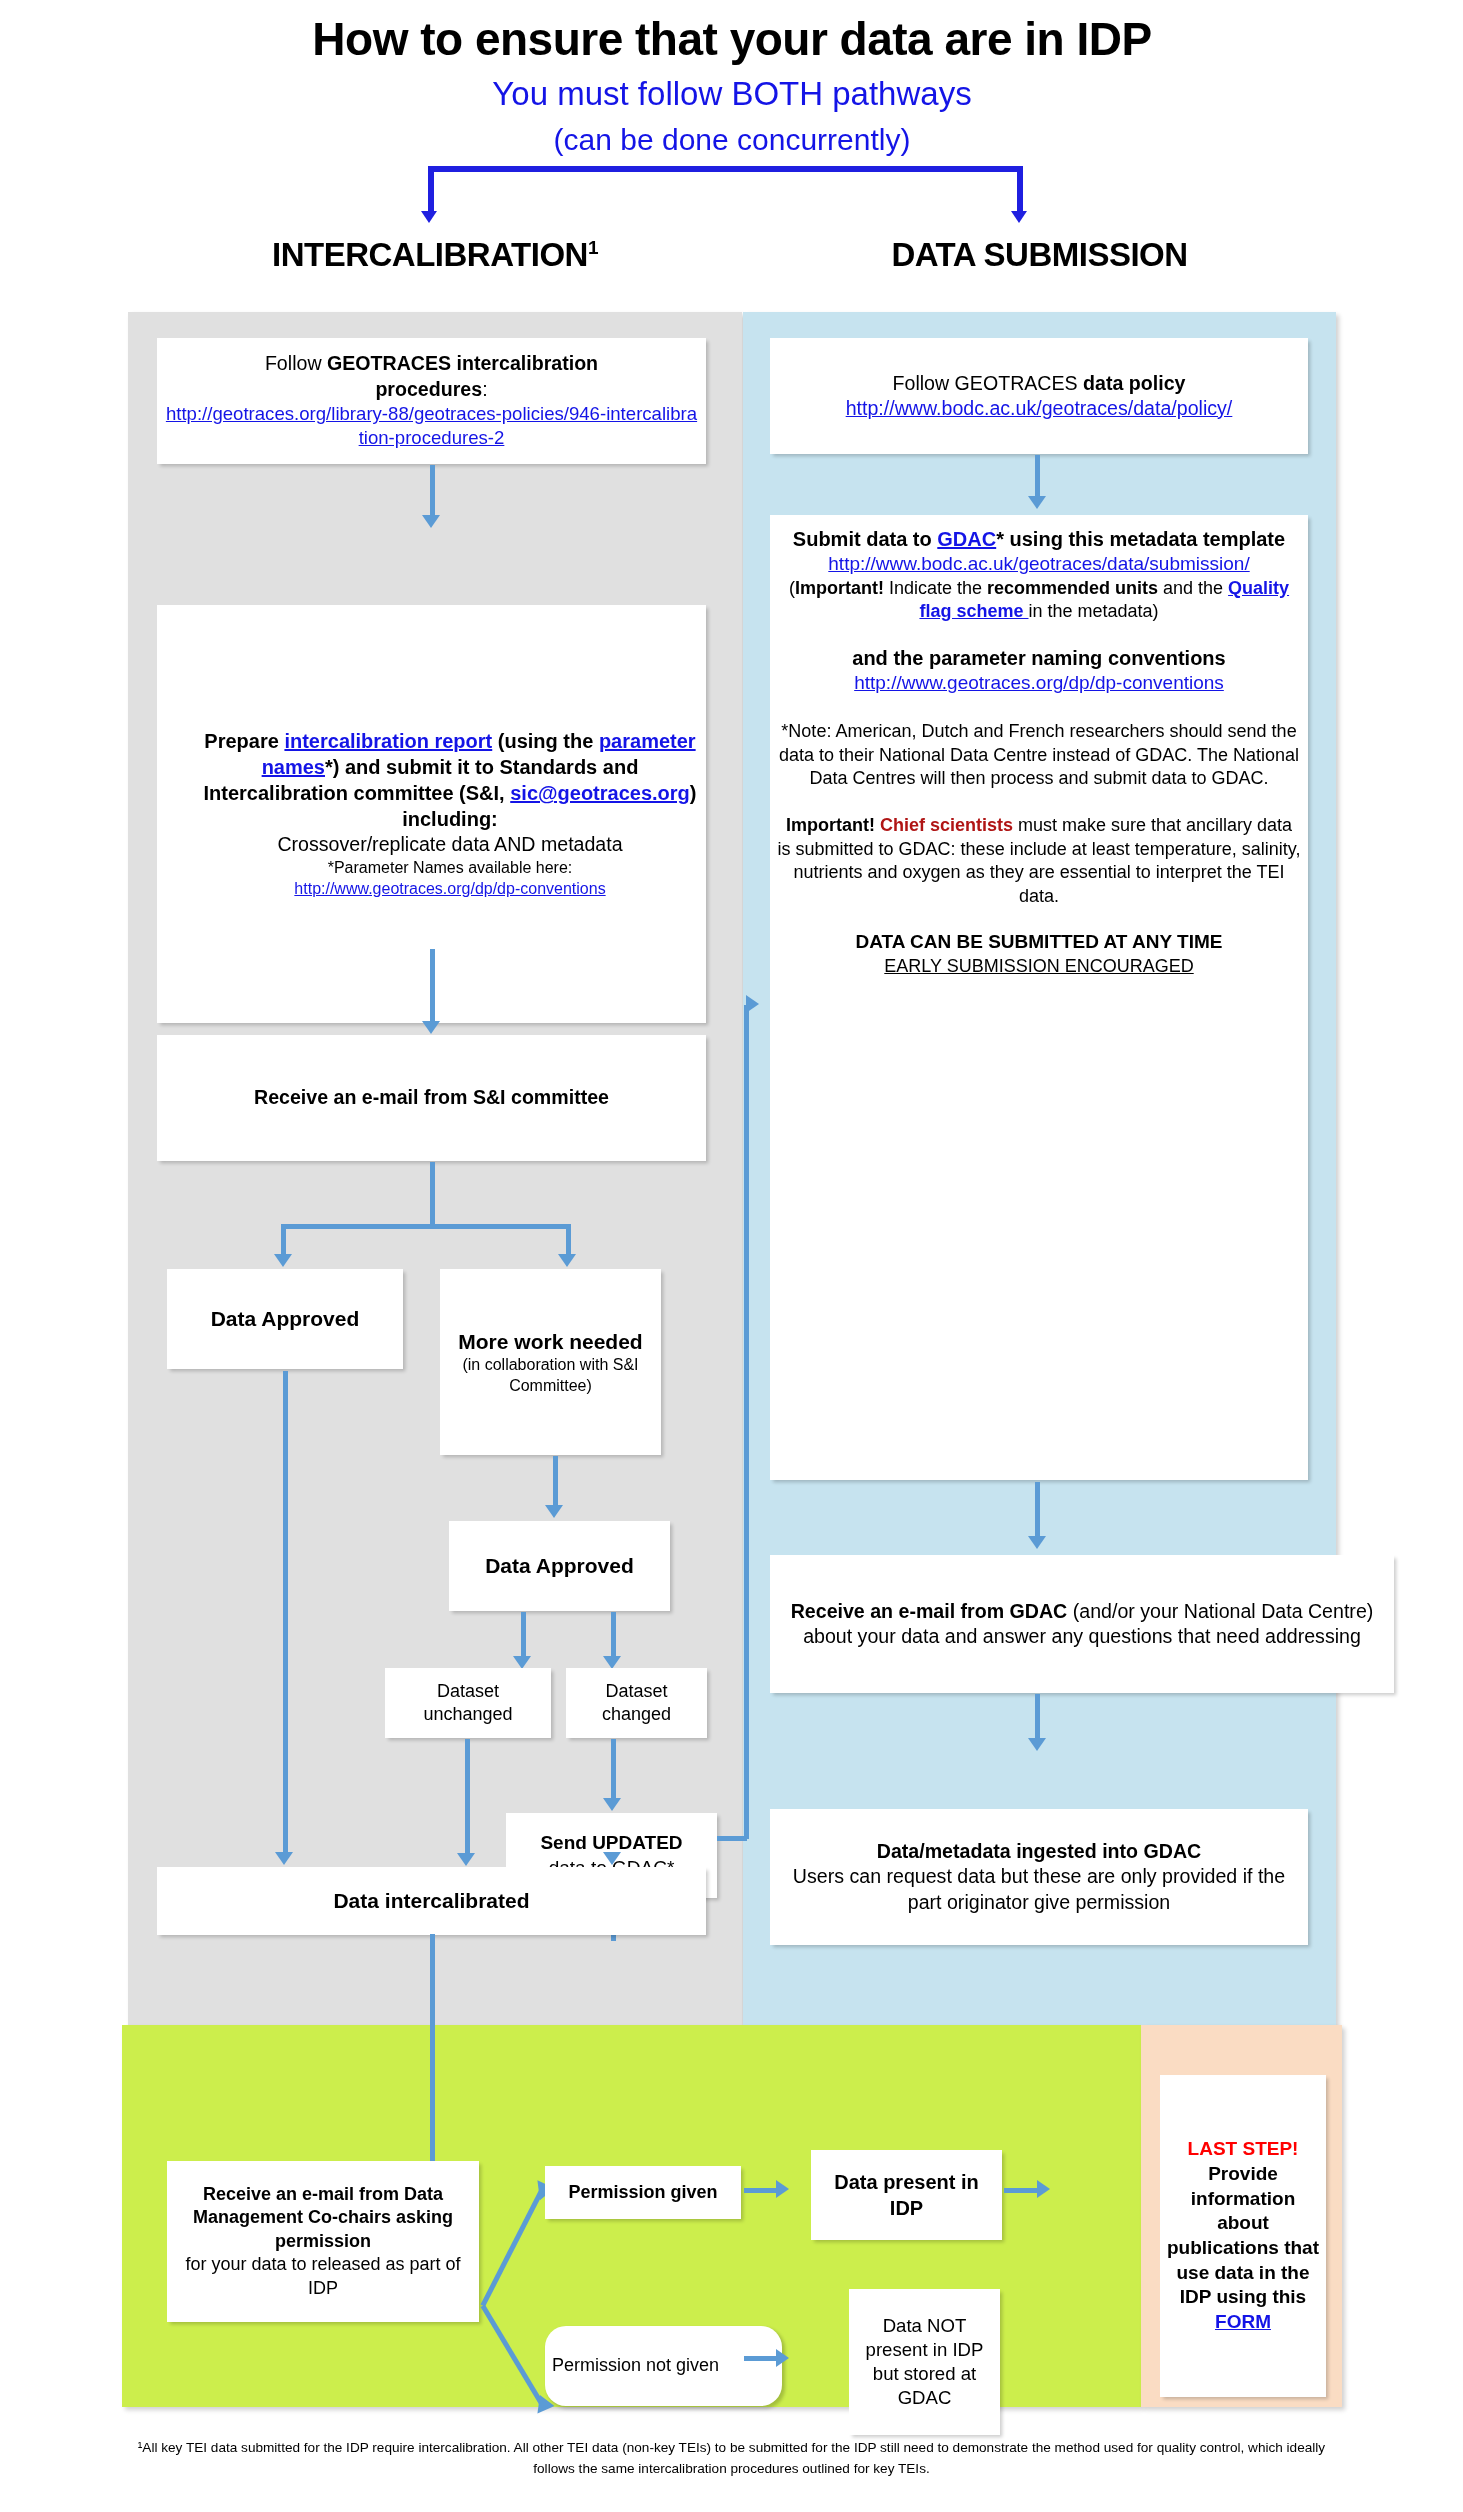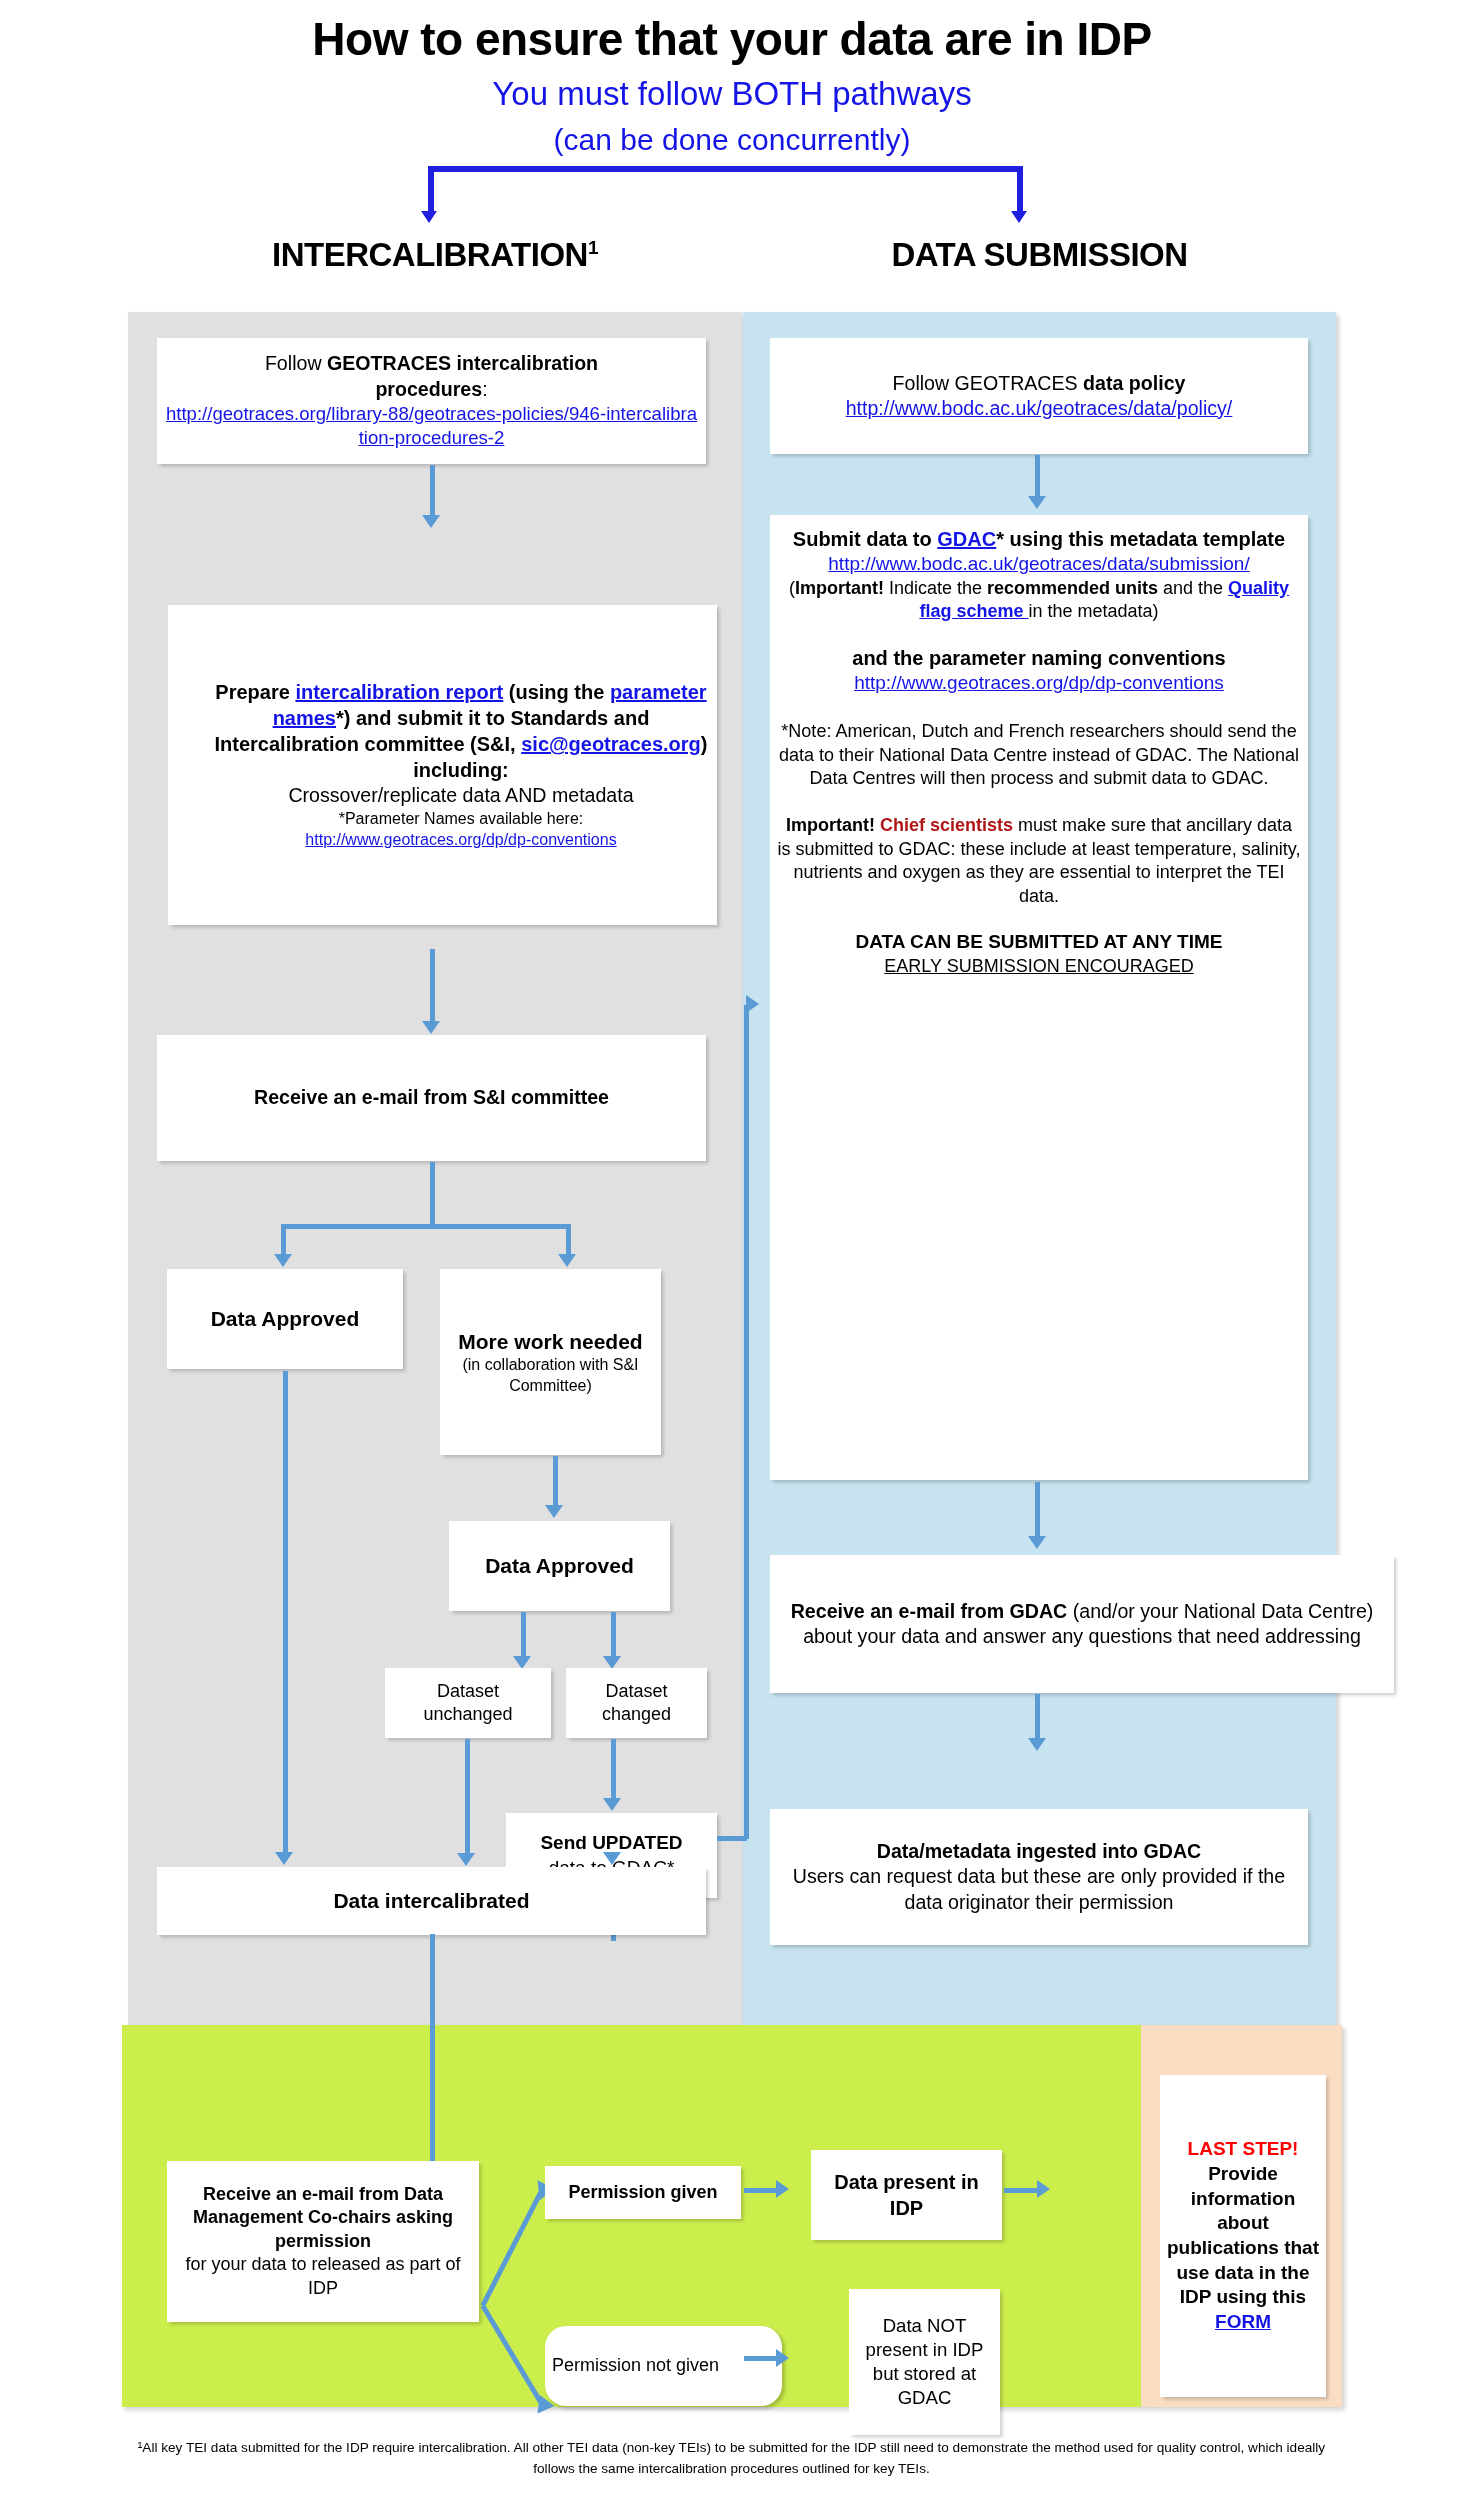--- a/index.html
+++ b/index.html
@@ -103,21 +103,21 @@
   </div>
   <div class="ln">
     <span class="b">procedures</span><span>:</span>
   </div>
   <div class="ln lnk" style="font-size:18.6px;word-break:break-all;">http://geotraces.org/library-88/geotraces-policies/946-intercalibration-procedures-2</div>
 </div>
 
 <div class="abs arrow-v" style="left:430px;top:465px;height:53px;"></div>
 <div class="abs arrowhead-d" style="left:422px;top:515px;"></div>
 
-<div class="abs box" style="left:168px;top:605px;width:549px;height:320px;font-size:18px;padding-left:44px;">
+<div class="abs box" style="left:157px;top:605px;width:549px;height:418px;font-size:18px;padding-left:44px;">
   <div class="ln" style="font-size:20px;">
     <span class="b">Prepare </span><span class="b lnk">intercalibration report</span><span class="b"> (using the </span><span class="b lnk">parameter names</span><span class="b">*) and submit it to Standards and Intercalibration committee (S&amp;I, </span><span class="b lnk">sic@geotraces.org</span><span class="b">) including:</span>
   </div>
   <div class="ln" style="font-size:19.6px;">Crossover/replicate data AND metadata</div>
   <div class="ln" style="font-size:16px;">*Parameter Names available here:</div>
   <div class="ln lnk" style="font-size:16px;word-break:break-all;">http://www.geotraces.org/dp/dp-conventions</div>
 </div>
 
 <div class="abs arrow-v" style="left:430px;top:949px;height:75px;"></div>
 <div class="abs arrowhead-d" style="left:422px;top:1021px;"></div>
@@ -224,21 +224,21 @@
   <div class="ln">
     <span class="b">Receive an e-mail from GDAC</span><span> (and/or your National Data Centre) about your data and answer any questions that need addressing</span>
   </div>
 </div>
 
 <div class="abs arrow-v" style="left:1035px;top:1694px;height:48px;"></div>
 <div class="abs arrowhead-d" style="left:1028px;top:1738px;"></div>
 
 <div class="abs box" style="left:770px;top:1809px;width:538px;height:136px;font-size:19.6px;">
   <div class="ln b">Data/metadata ingested into GDAC</div>
-  <div class="ln">Users can request data but these are only provided if the data originator their permission</div>
+  <div class="ln">Users can request data but these are only provided if the part originator give permission</div>
 </div>
 
 <div class="abs box" style="left:167px;top:2161px;width:312px;height:161px;font-size:18px;">
   <div class="ln b">Receive an e-mail from Data Management Co-chairs asking permission</div>
   <div class="ln">for your data to released as part of IDP</div>
 </div>
 
 <svg class="abs" width="166" height="281" style="left:475px;top:2105px;overflow:visible;" viewBox="0 0 330 560">
   <g stroke="#5b9bd5" stroke-width="10" fill="none">
     <line x1="15" y1="400" x2="135" y2="165"></line>

